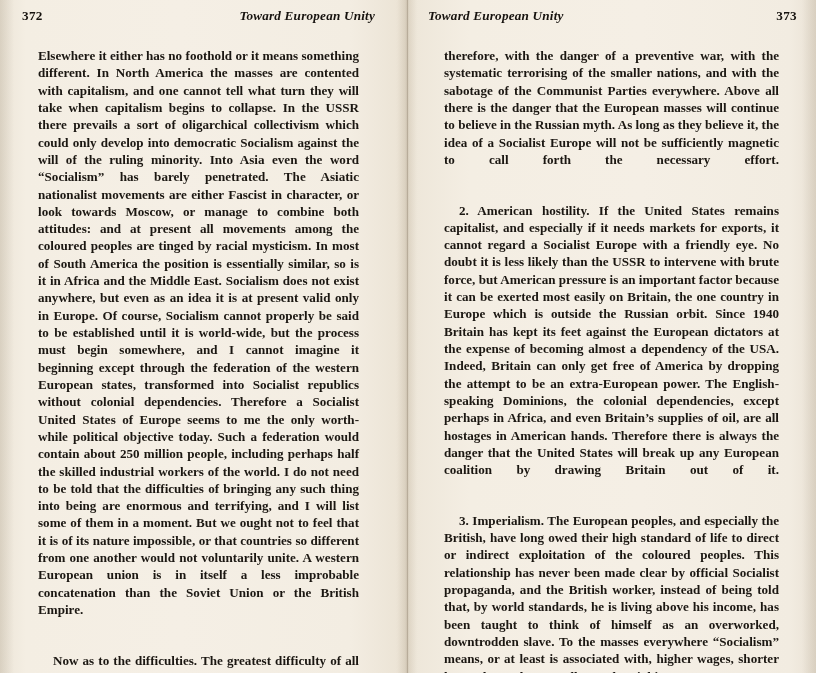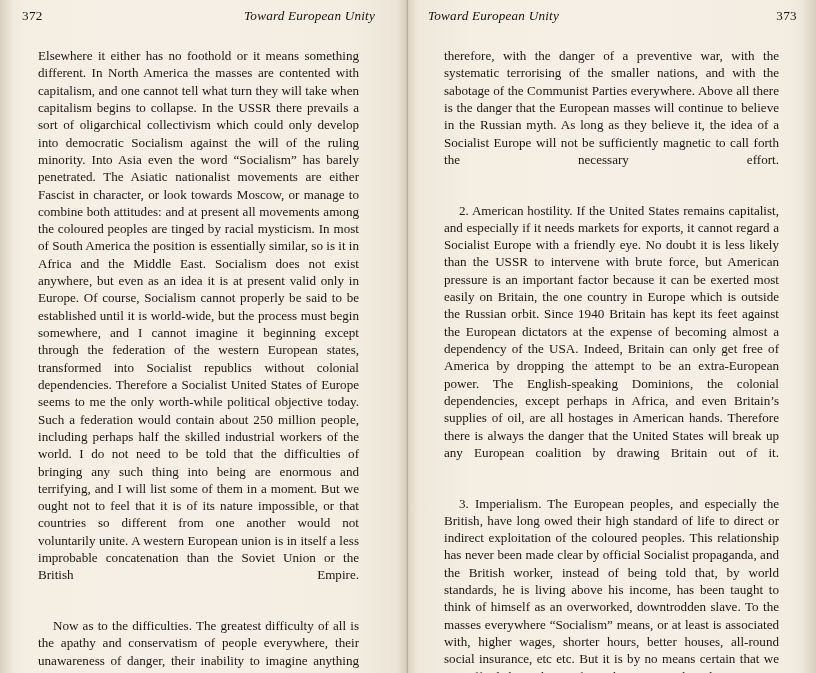--- a/index.html
+++ b/index.html
@@ -26,20 +26,21 @@
         #f4eee3 26px,
         #f5efe5 180px,
         #f3ede2 350px,
         #ece4d6 398px,
         #e4dbcb 406px,
         #eee7da 416px,
         #f4eee3 470px,
         #f5efe5 640px,
         #f2ece1 790px,
         #e9e1d4 816px);
+    font-weight: bold;
   }
 
   .page {
     position: absolute;
     top: 0;
     bottom: 0;
   }
   .page-left  { left: 0px;   width: 408px; }
   .page-right { left: 408px; width: 408px; }
 

